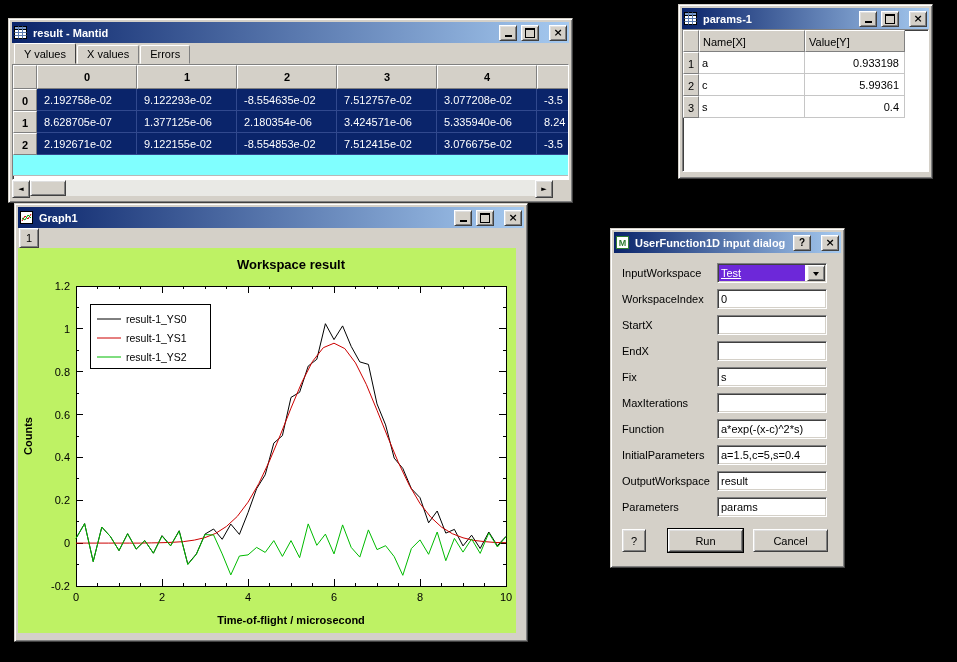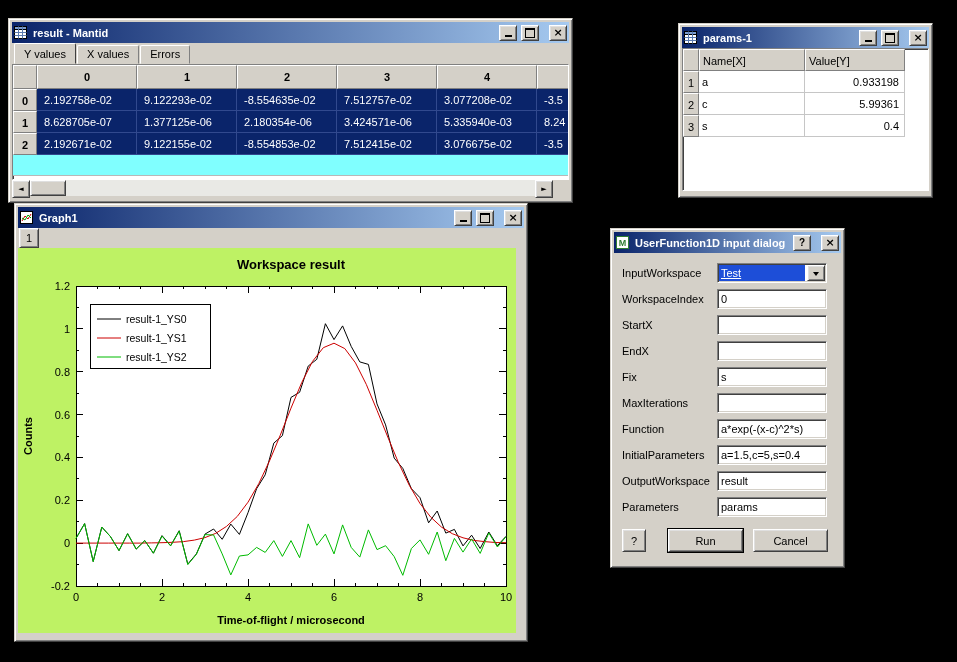--- a/index.html
+++ b/index.html
@@ -77,21 +77,21 @@
   .dlg-row{display:flex;align-items:center;height:20px;margin-bottom:6px;}
   .dlg-label{flex:0 0 95px;font-size:11px;color:#000;}
   .dlg-input{width:110px;height:20px;box-sizing:border-box;font-size:11px;padding:1px 3px;
        background:#fff;border:1px solid;border-color:#808080 #ffffff #ffffff #808080;
        box-shadow:inset 1px 1px 0 #404040, inset -1px -1px 0 #d4d0c8;
        font-family:"Liberation Sans",sans-serif;outline:none;color:#000;}
   .combo{width:110px;height:20px;box-sizing:border-box;display:flex;background:#fff;
        border:1px solid;border-color:#808080 #ffffff #ffffff #808080;
        box-shadow:inset 1px 1px 0 #404040, inset -1px -1px 0 #d4d0c8;}
   .combo-text{flex:1;font-size:11px;line-height:16px;margin:1px;padding:0 2px;
-       background:#1d4ed8;color:#fff;white-space:nowrap;overflow:hidden;text-decoration:underline;}
+       background:#6d28d9;color:#fff;white-space:nowrap;overflow:hidden;text-decoration:underline;}
   .combo-btn{flex:0 0 16px;width:16px;display:flex;align-items:center;justify-content:center;
        background:#d4d0c8;border:1px solid;border-color:#ffffff #404040 #404040 #ffffff;
        box-shadow:inset 1px 1px 0 #dfdfdf, inset -1px -1px 0 #808080;margin:1px;}
   .arrow-down{width:0;height:0;border:3px solid transparent;border-top:4px solid #000;margin-top:4px;}
   .dlg-buttons{display:flex;align-items:center;padding:6px 8px 0 8px;}
   .btn{height:23px;display:flex;align-items:center;justify-content:center;font-size:11px;color:#000;
        background:#d4d0c8;border:1px solid;border-color:#ffffff #404040 #404040 #ffffff;
        box-shadow:inset 1px 1px 0 #dfdfdf, inset -1px -1px 0 #808080;
        font-family:"Liberation Sans",sans-serif;}
   .btn-help{width:24px;}
@@ -150,21 +150,21 @@
           <div class="cell sel">7.512757e-02</div>
           <div class="cell sel">3.077208e-02</div>
           <div class="cell sel">-3.5</div>
         </div>
         <div class="grid-row">
           <div class="cell rowhdr hdrcell" style="font-weight: bold;">1</div>
           <div class="cell sel">8.628705e-07</div>
           <div class="cell sel">1.377125e-06</div>
           <div class="cell sel">2.180354e-06</div>
           <div class="cell sel">3.424571e-06</div>
-          <div class="cell sel">5.335940e-03</div>
+          <div class="cell sel">5.335940e-06</div>
           <div class="cell sel">8.24</div>
         </div>
         <div class="grid-row">
           <div class="cell rowhdr hdrcell" style="font-weight: bold;">2</div>
           <div class="cell sel">2.192671e-02</div>
           <div class="cell sel">9.122155e-02</div>
           <div class="cell sel">-8.554853e-02</div>
           <div class="cell sel">7.512415e-02</div>
           <div class="cell sel">3.076675e-02</div>
           <div class="cell sel">-3.5</div>
@@ -178,21 +178,21 @@
       <span class="sb-track">
           <span class="sb-thumb"></span>
         </span>
       <span class="sb-btn">
           <span>►</span>
         </span>
       <span class="sb-grip"></span>
     </div>
   </section>
 
-  <section class="win" style="left:678px;top:23px;width:247px;height:167px;">
+  <section class="win" style="left:678px;top:4px;width:247px;height:167px;">
     <div class="titlebar">
       <svg class="ticon" viewBox="0 0 13 13">
           <rect x="0.5" y="0.5" width="12" height="12" fill="#fff" stroke="#000"></rect>
           <rect x="0.5" y="0.5" width="12" height="3" fill="#7b9ccd" stroke="#000"></rect>
           <line x1="4.5" y1="0.5" x2="4.5" y2="12.5" stroke="#5b7bb0"></line>
           <line x1="8.5" y1="0.5" x2="8.5" y2="12.5" stroke="#5b7bb0"></line>
           <line x1="0.5" y1="6.5" x2="12.5" y2="6.5" stroke="#5b7bb0"></line>
           <line x1="0.5" y1="9.5" x2="12.5" y2="9.5" stroke="#5b7bb0"></line>
         </svg>
       <span class="title-text">params-1</span>

